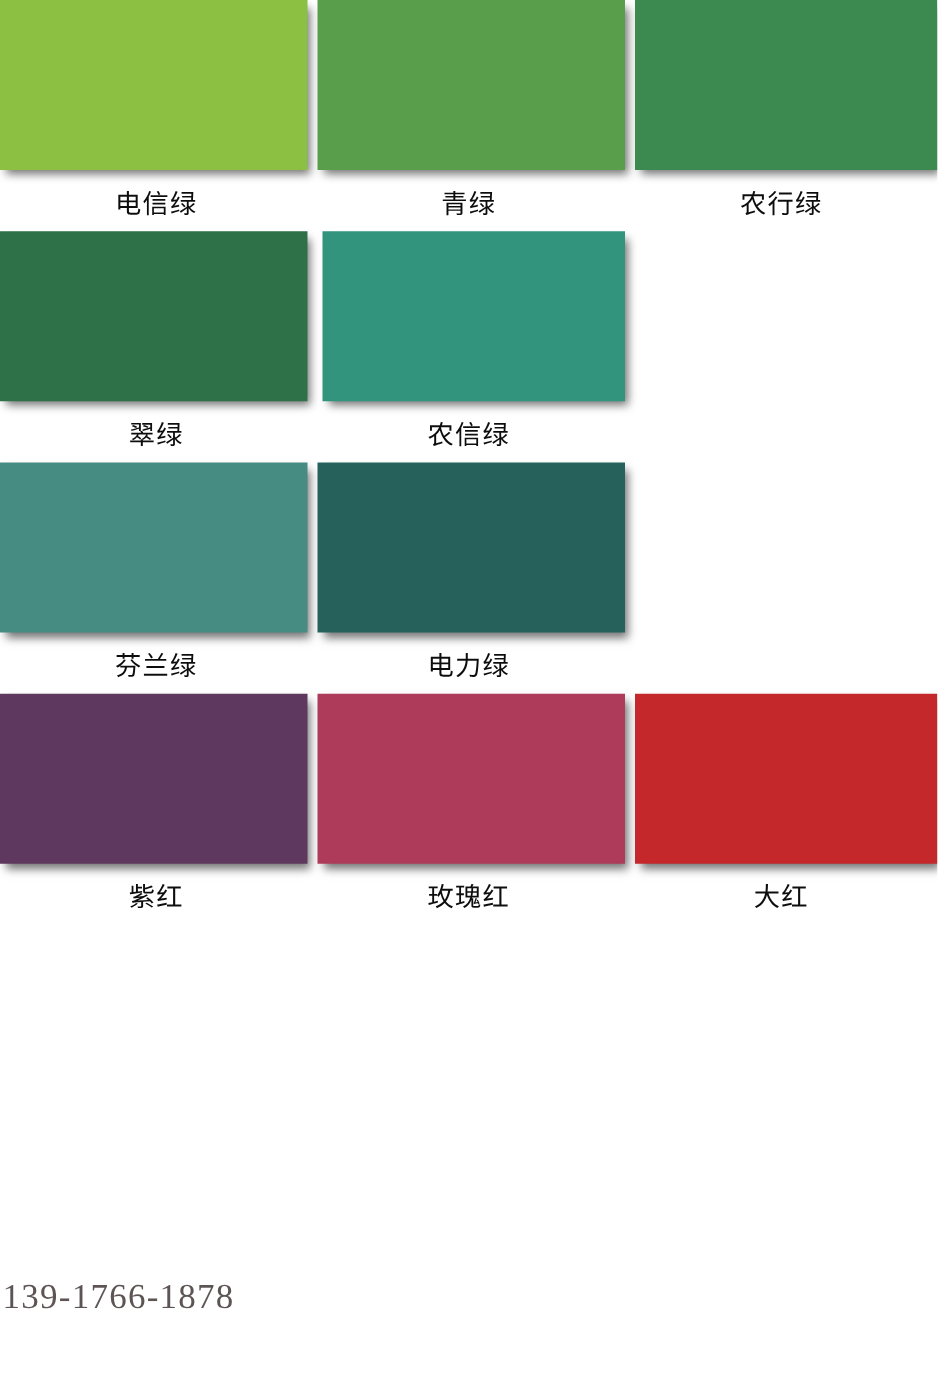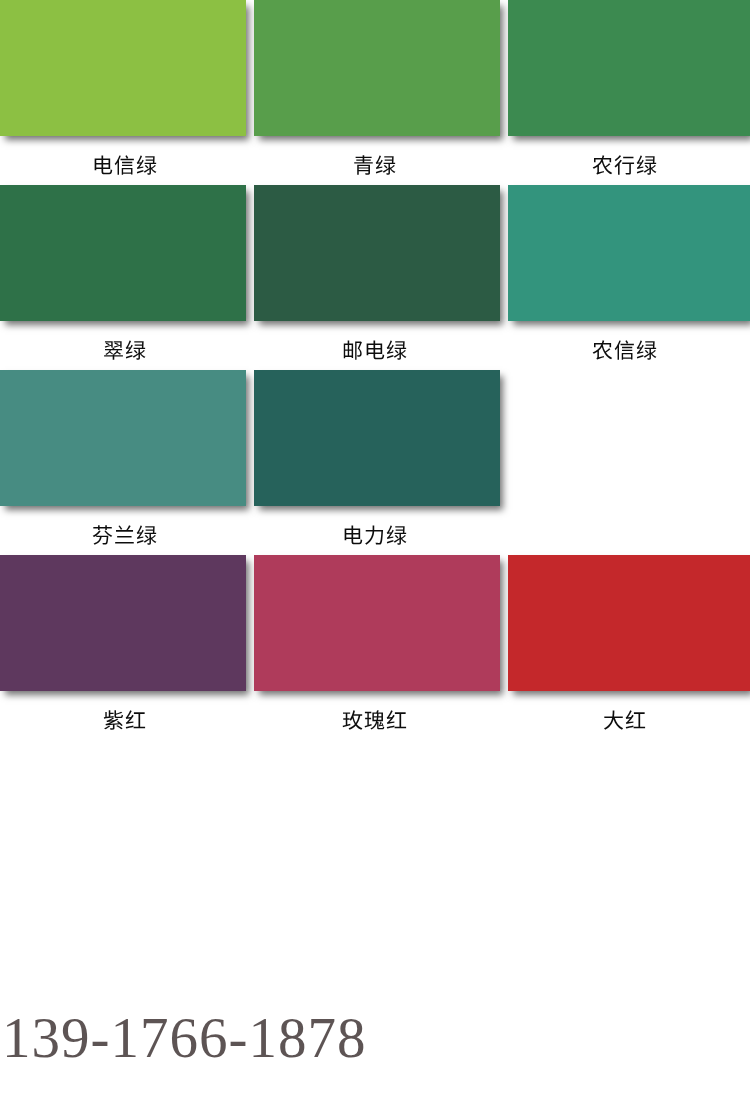--- a/index.html
+++ b/index.html
@@ -61,30 +61,30 @@
 
   .label {
     width: 250px;
     text-align: center;
     font-size: 21px;
     line-height: 26px;
     color: #0d0d0d;
     font-weight: 400;
     letter-spacing: 1px;
     margin-top: 15px;
-    font-family: Liberation Sans, sans-serif;
+    font-family: Liberation Mono, monospace;
     white-space: nowrap;
   }
   
   .watermark {
     position: absolute;
     left: 2px;
     top: 1016px;
     font-family: "Liberation Serif", "DejaVu Serif", serif;
-    font-size: 57px;
+    font-size: 28px;
     line-height: 43px;
     letter-spacing: 1px;
     color: rgba(30, 18, 18, 0.72);
     white-space: nowrap;
     pointer-events: none;
     user-select: none;
   }
 </style>
 </head>
 <body>
@@ -112,26 +112,20 @@
         <div class="label">农行绿</div>
       </div>
     </div>
 
     <div class="swatch-row">
       <div class="cell col-0">
         <div class="chip-wrap">
           <div class="chip" style="background-color: rgb(46, 113, 72);"></div>
         </div>
         <div class="label">翠绿</div>
-      </div>
-      <div class="cell col-1">
-        <div class="chip-wrap">
-          <div class="chip" style="background-color: rgb(44, 91, 68);"></div>
-        </div>
-        <div class="label">邮电绿</div>
       </div>
       <div class="cell col-2">
         <div class="chip-wrap">
           <div class="chip" style="background-color: rgb(51, 148, 125);"></div>
         </div>
         <div class="label">农信绿</div>
       </div>
     </div>
 
     <div class="swatch-row">

